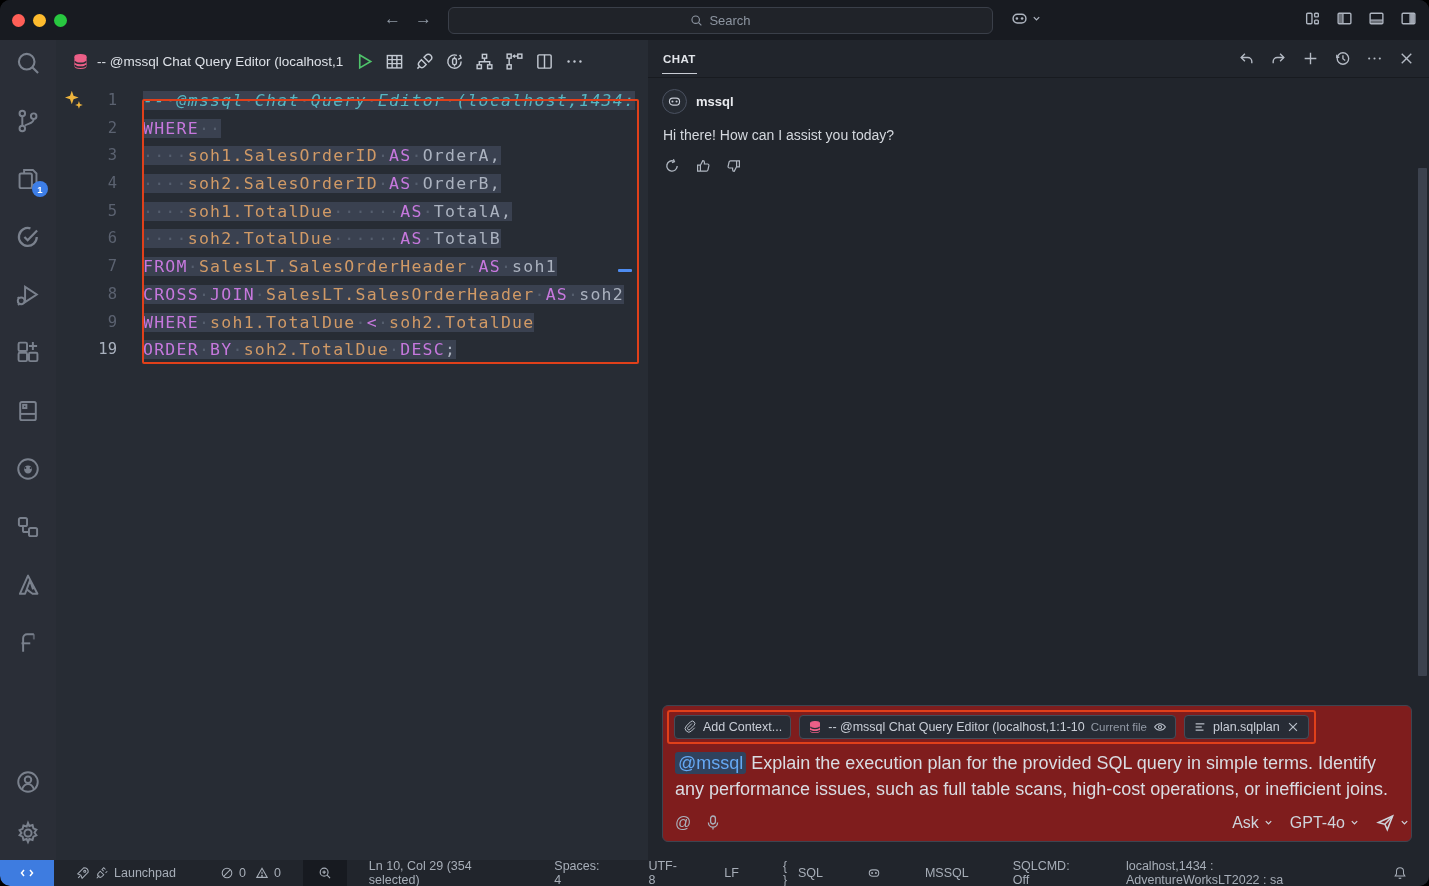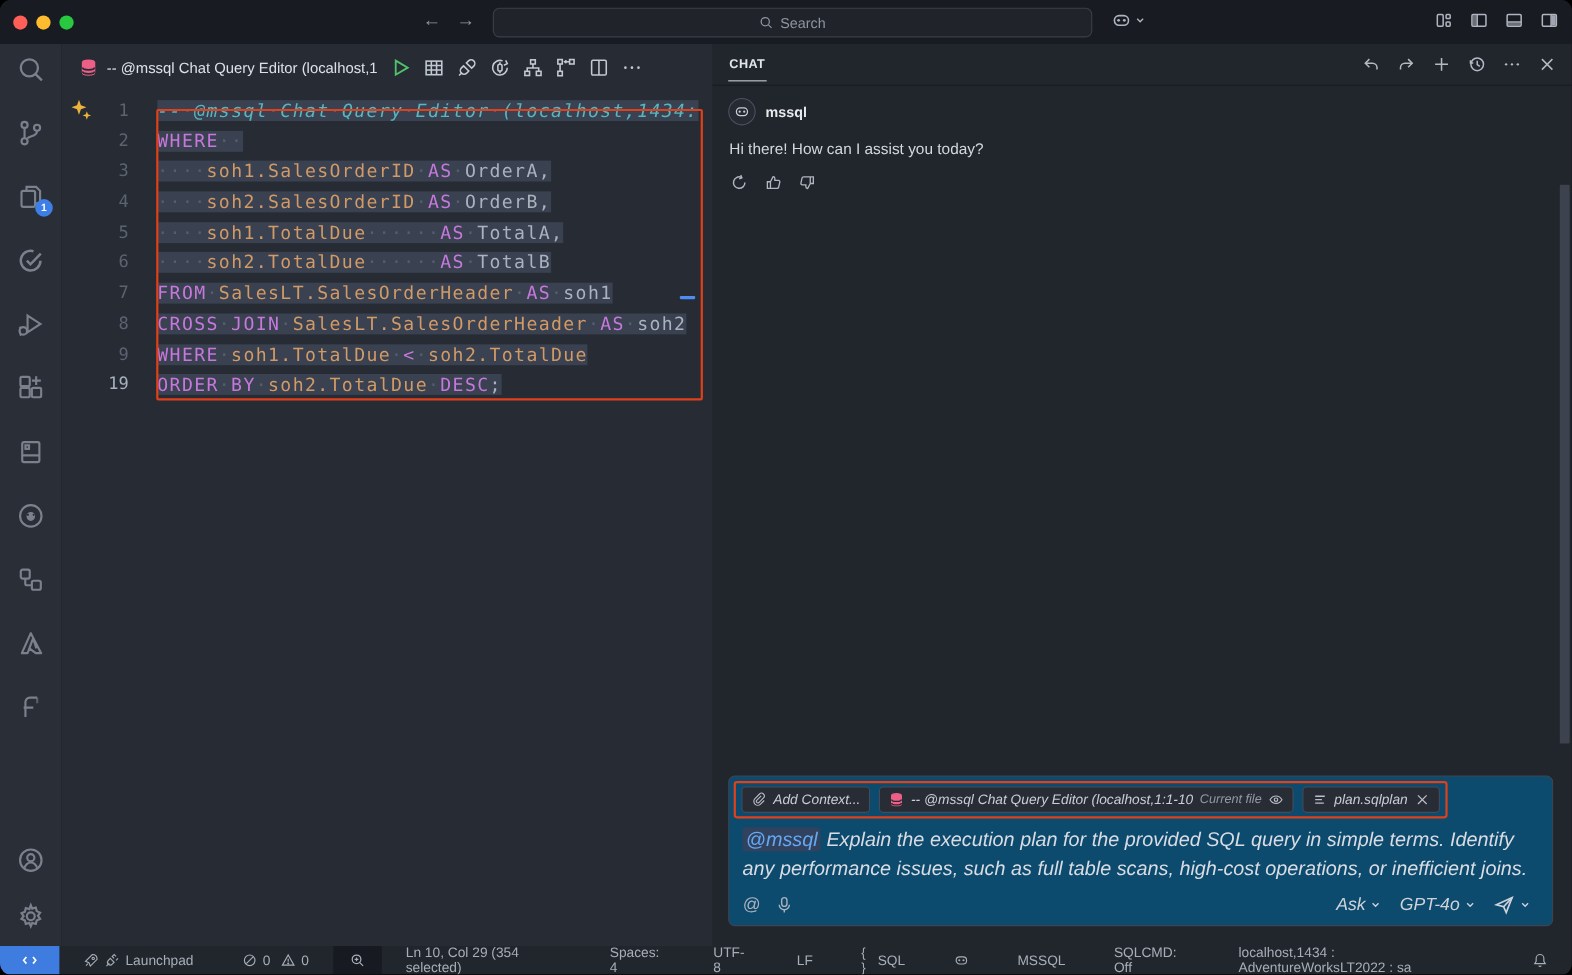--- a/index.html
+++ b/index.html
@@ -61,21 +61,21 @@
   .msg-head{ display:flex; align-items:center; gap:9px; }
   .avatar{ width:25px; height:25px; border-radius:50%; border:1px solid #4a5160; display:flex; align-items:center; justify-content:center; color:#c7ccd5; background:#262b33; }
   .msg-author{ color:#e8eaee; font-size:13px; font-weight:bold; }
   .msg-text{ color:#d4d8de; font-size:14px; margin:13px 0 0 1px; }
   .msg-actions{ display:flex; gap:15px; margin:15px 0 0 2px; color:#b0b7c1; }
   .msg-actions .icon-btn{ width:16px; height:16px; }
   .chat-scrollbar{ position:absolute; right:2px; top:90px; width:9px; height:508px; background:#3c424e; border-radius:1px; }
 
   
   .chat-input-wrap{ padding:0 17px 18px 14px; }
-  .chat-input{ border:1px solid #3e4450; border-radius:6px; background:#0c4a6e; padding:4px 18px 9px 4px;font-style:italic; }
+  .chat-input{ border:1px solid #3e4450; border-radius:6px; background:#7f1d1d; padding:4px 0 9px 4px; }
   .chips-annot{ border:2px solid #e0401a; border-radius:3px; display:inline-flex; padding:3px 5px; max-width:100%; }
   .chips{ display:flex; gap:8px; align-items:center; white-space:nowrap; }
   .chip{ display:flex; align-items:center; gap:6px; height:24px; border:1px solid #454c59; border-radius:4px; padding:0 8px; color:#c9ced7; font-size:12.5px; background:#272c35; }
   .chip .suffix{ color:#939aa6; font-size:11.5px; }
   .chip .icon-btn{ width:14px; height:14px; color:#b9bfc9; }
   .prompt{ color:#d9dce2; font-size:18px; line-height:26px; padding:6px 4px 0 8px; }
   .mention{ background:#30425d; color:#65a8f3; border-radius:3px; padding:1px 3px; }
   .input-controls{ display:flex; align-items:center; margin-top:11px; padding:0 2px 0 8px; color:#aab1bc; }
   .left-controls{ display:flex; gap:15px; align-items:center; }
   .right-controls{ margin-left:auto; display:flex; gap:17px; align-items:center; color:#ced3da; font-size:16px; }

